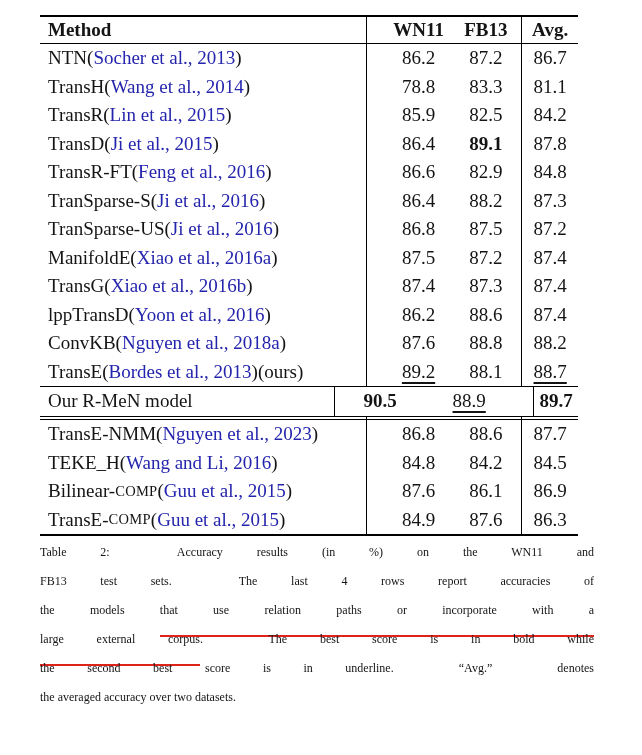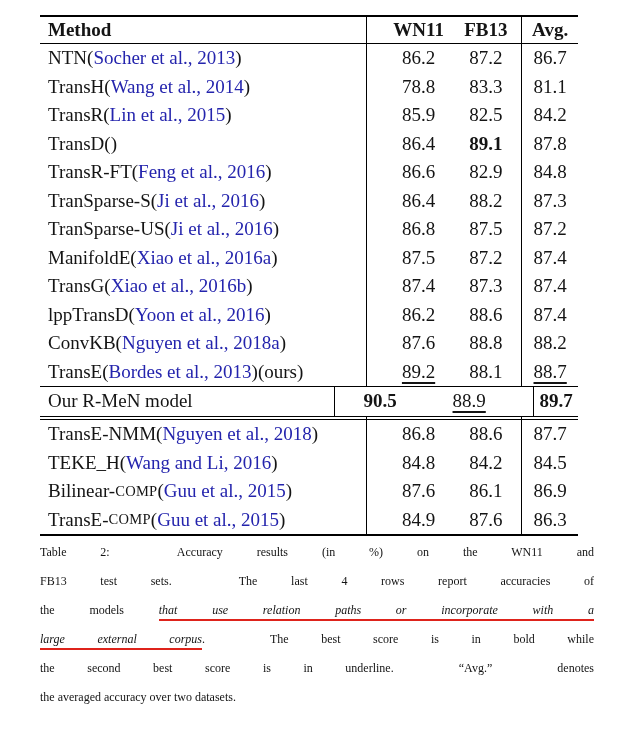--- a/index.html
+++ b/index.html
@@ -32,21 +32,21 @@
   .cite{color:var(--blue);}
   .sc{font-size:14.5px;letter-spacing:.3px;}
   .bold{font-weight:bold;}
   .uline{text-decoration:underline;text-underline-offset:3.5px;text-decoration-thickness:1.5px;}
   .caption{
     position:absolute;left:40px;top:538px;width:554px;
     font-size:12px;line-height:29px;
   }
   .capline{text-align:justify;text-align-last:justify;}
   .capline.last{text-align:center;text-align-last:left;}
-  .redline{border-bottom:2.6px solid var(--red);padding-bottom:2px;font-style:italic;}
+  .redline{border-bottom:2.6px solid var(--red);padding-bottom:18px;}
 </style>
 </head>
 <body>
 
 <div class="tbl">
   <div class="row header">
     <div class="cell method">Method</div>
     <div class="cell wn11">WN11</div>
     <div class="cell fb13">FB13</div>
     <div class="cell avg">Avg.</div>
@@ -100,20 +100,21 @@
           <span>82.5</span>
         </div>
         <div class="cell avg">
           <span>84.2</span>
         </div>
       </div>
       <div class="row">
         <div class="cell method">
           <span>TransD</span>
           <span> (</span>
+          <span class="cite">Ji et al., 2015</span>
           <span>)</span>
         </div>
         <div class="cell wn11">
           <span>86.4</span>
         </div>
         <div class="cell fb13">
           <span class="bold">89.1</span>
         </div>
         <div class="cell avg">
           <span>87.8</span>
@@ -275,21 +276,21 @@
     <div class="cell method"></div>
     <div class="cell wn11"></div>
     <div class="cell fb13"></div>
     <div class="cell avg"></div>
   </div>
   <div id="extra-rows">
       <div class="row">
         <div class="cell method">
           <span>TransE-NMM</span>
           <span> (</span>
-          <span class="cite">Nguyen et al., 2018</span>
+          <span class="cite">Nguyen et al., 2023</span>
           <span>)</span>
         </div>
         <div class="cell wn11">
           <span>86.8</span>
         </div>
         <div class="cell fb13">
           <span>88.6</span>
         </div>
         <div class="cell avg">
           <span>87.7</span>

